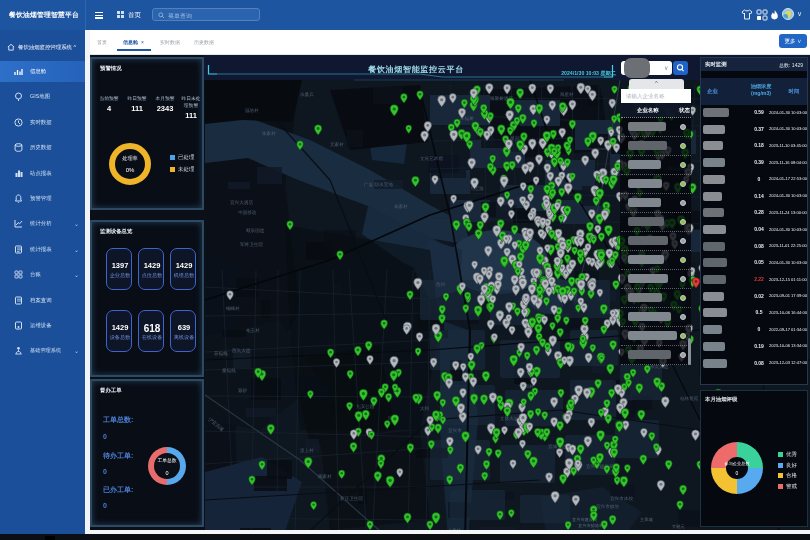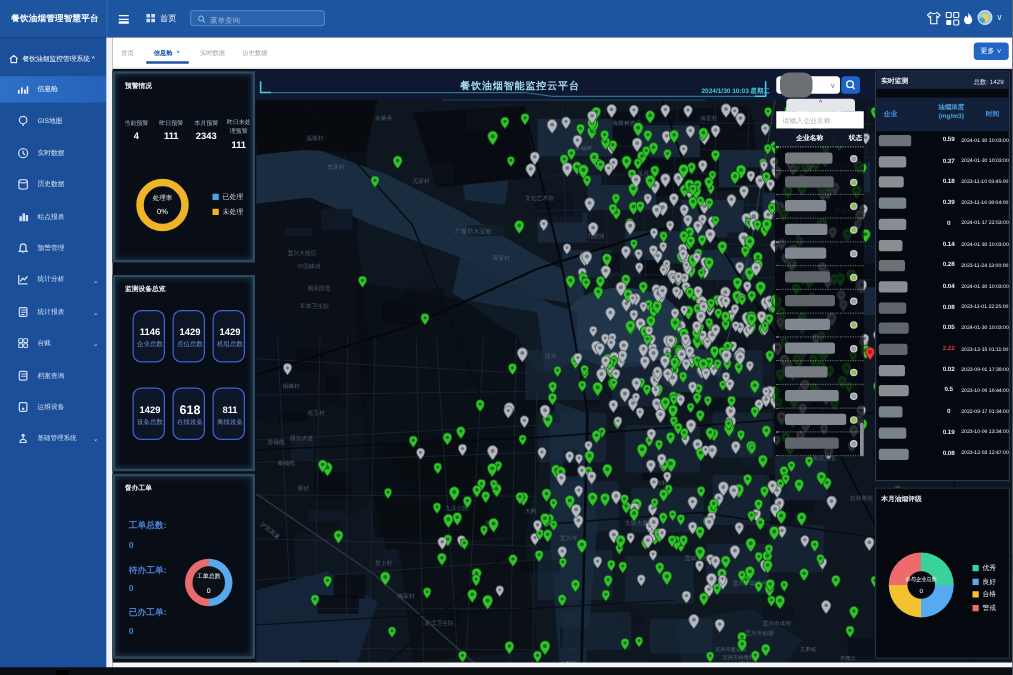--- a/index.html
+++ b/index.html
@@ -1265,41 +1265,41 @@
   <div style="position:absolute;left:17px;top:108px;width:42px;text-align:center;font-size:6px;color:#fff">0%</div>
   <div style="position:absolute;left:78px;top:96px;width:5px;height:5px;background:#4aa3e8"></div>
   <div style="position:absolute;left:86px;top:95px;font-size:5.5px;color:#cfd8e3">已处理</div>
   <div style="position:absolute;left:78px;top:108px;width:5px;height:5px;background:#f0b429"></div>
   <div style="position:absolute;left:86px;top:107px;font-size:5.5px;color:#cfd8e3">未处理</div>
 </div>
 
 <div style="position:absolute;left:90px;top:220px;width:114px;height:157px;background:#090d16;border:2px solid #2c4a63;box-shadow:inset 0 0 6px #23405a">
   <div style="position:absolute;left:8px;top:6px;font-size:5.4px;color:#e8eef5;font-weight:bold">监测设备总览</div>
   <div style="position:absolute;left:14px;top:26px;width:26px;height:42px;border:1px solid #3f63cf;border-radius:7px;background:#0d1526">
-      <div style="position:absolute;left:0;top:12px;width:26px;text-align:center;font-size:7.5px;font-weight:bold;color:#fff">1146</div>
+      <div style="position:absolute;left:0;top:12px;width:26px;text-align:center;font-size:7.5px;font-weight:bold;color:#fff">1397</div>
       <div style="position:absolute;left:0;top:23px;width:26px;text-align:center;font-size:5.2px;color:#6f8fd8">企业总数</div>
     </div>
       <div style="position:absolute;left:46px;top:26px;width:26px;height:42px;border:1px solid #3f63cf;border-radius:7px;background:#0d1526">
       <div style="position:absolute;left:0;top:12px;width:26px;text-align:center;font-size:7.5px;font-weight:bold;color:#fff">1429</div>
       <div style="position:absolute;left:0;top:23px;width:26px;text-align:center;font-size:5.2px;color:#6f8fd8">点位总数</div>
     </div>
       <div style="position:absolute;left:78px;top:26px;width:26px;height:42px;border:1px solid #3f63cf;border-radius:7px;background:#0d1526">
       <div style="position:absolute;left:0;top:12px;width:26px;text-align:center;font-size:7.5px;font-weight:bold;color:#fff">1429</div>
       <div style="position:absolute;left:0;top:23px;width:26px;text-align:center;font-size:5.2px;color:#6f8fd8">机组总数</div>
     </div>
       <div style="position:absolute;left:14px;top:88px;width:26px;height:42px;border:1px solid #3f63cf;border-radius:7px;background:#0d1526">
       <div style="position:absolute;left:0;top:12px;width:26px;text-align:center;font-size:7.5px;font-weight:bold;color:#fff">1429</div>
       <div style="position:absolute;left:0;top:23px;width:26px;text-align:center;font-size:5.2px;color:#6f8fd8">设备总数</div>
     </div>
       <div style="position:absolute;left:46px;top:88px;width:26px;height:42px;border:1px solid #3f63cf;border-radius:7px;background:#0d1526">
       <div style="position:absolute;left:0;top:12px;width:26px;text-align:center;font-size:10px;font-weight:bold;color:#fff">618</div>
       <div style="position:absolute;left:0;top:23px;width:26px;text-align:center;font-size:5.2px;color:#6f8fd8">在线设备</div>
     </div>
       <div style="position:absolute;left:78px;top:88px;width:26px;height:42px;border:1px solid #3f63cf;border-radius:7px;background:#0d1526">
-      <div style="position:absolute;left:0;top:12px;width:26px;text-align:center;font-size:7.5px;font-weight:bold;color:#fff">811</div>
+      <div style="position:absolute;left:0;top:12px;width:26px;text-align:center;font-size:7.5px;font-weight:bold;color:#fff">639</div>
       <div style="position:absolute;left:0;top:23px;width:26px;text-align:center;font-size:5.2px;color:#6f8fd8">离线设备</div>
     </div>
 </div>
 
 <div style="position:absolute;left:90px;top:379px;width:114px;height:148px;background:#090d16;border:2px solid #2c4a63;box-shadow:inset 0 0 6px #23405a">
   <div style="position:absolute;left:8px;top:6px;font-size:5.4px;color:#e8eef5;font-weight:bold">督办工单</div>
   <div style="position:absolute;left:11px;top:34px;font-size:7px;font-weight:bold;color:#4a7fd4">工单总数:</div>
   <div style="position:absolute;left:11px;top:52px;font-size:7px;font-weight:bold;color:#4a7fd4">0</div>
   <div style="position:absolute;left:11px;top:70px;font-size:7px;font-weight:bold;color:#4a7fd4">待办工单:</div>
   <div style="position:absolute;left:11px;top:87px;font-size:7px;font-weight:bold;color:#4a7fd4">0</div>

